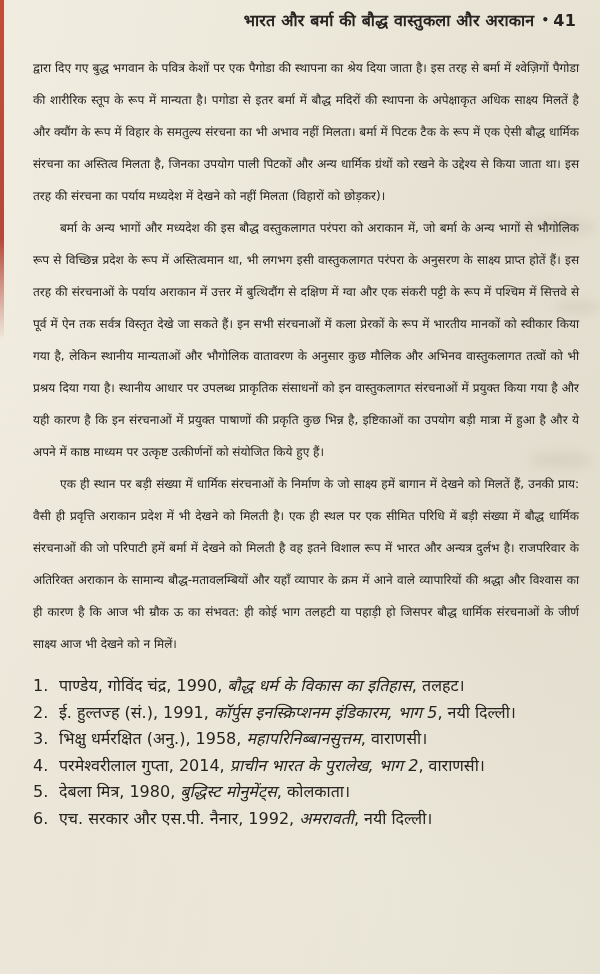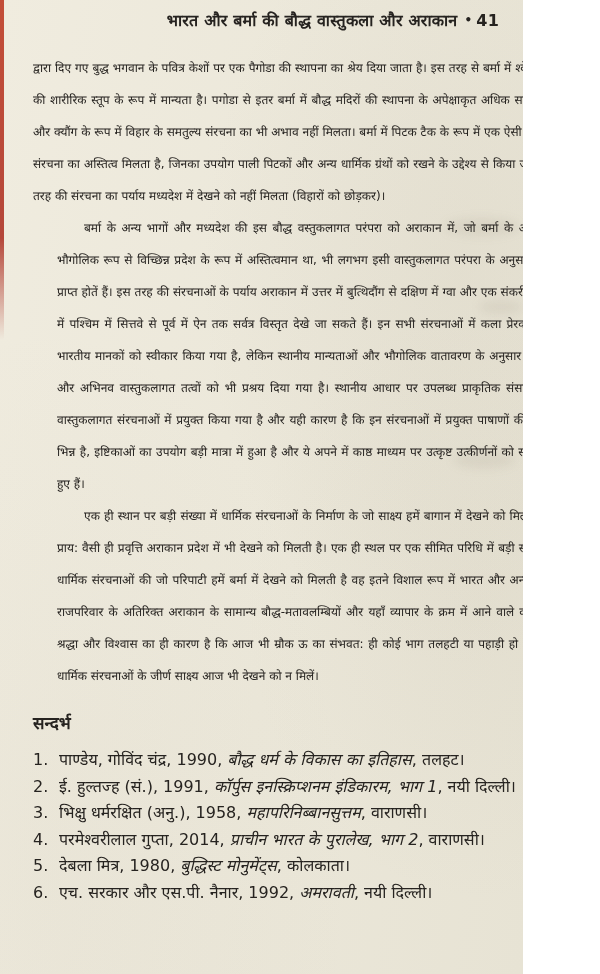--- a/index.html
+++ b/index.html
@@ -1,18 +1,18 @@
 <!DOCTYPE html>
 <html lang="hi"><head>
 <meta charset="utf-8">
 <style>
   html, body { margin: 0; padding: 0; }
   .page {
     position: relative;
-    width: 523px;
+    width: 600px;
     height: 974px;
     overflow: hidden;
     box-sizing: border-box;
     font-family: "DejaVu Sans", sans-serif;
     color: #262320;
     background:
       radial-gradient(ellipse at 88% 28%, rgba(170,160,140,0.10), transparent 40%),
       radial-gradient(ellipse at 92% 62%, rgba(170,160,140,0.08), transparent 35%),
       radial-gradient(ellipse at 10% 90%, rgba(170,160,140,0.06), transparent 45%),
       linear-gradient(100deg, #f0ecdf 0%, #ebe7d9 55%, #e7e3d4 100%);
@@ -52,21 +52,21 @@
     left: 33px;
     top: 52px;
     width: 546px;
   }
   .body-para {
     margin: 0;
     font-size: 12px;
     line-height: 32px;
     text-align: justify;
   }
-  .body-para.indent { text-indent: 27px; margin-left: 24px; }
+  .body-para.indent { text-indent: 27px; }
   .refs-heading {
     margin: 19px 0 0 0;
     font-size: 17px;
     font-weight: bold;
   }
   .refs-list { margin-top: 13px; }
   .ref-row {
     display: flex;
     align-items: flex-start;
     font-size: 16px;
@@ -87,30 +87,29 @@
 
   <div class="running-head">
     <span>भारत और बर्मा की बौद्ध वास्तुकला और अराकान</span><span class="dot">•</span><span>41</span>
   </div>
 
   <div class="content">
     <p class="body-para">द्वारा दिए गए बुद्ध भगवान के पवित्र केशों पर एक पैगोडा की स्थापना का श्रेय दिया जाता है। इस तरह से बर्मा में श्वेज़िगों पैगोडा की शारीरिक स्तूप के रूप में मान्यता है। पगोडा से इतर बर्मा में बौद्ध मदिरों की स्थापना के अपेक्षाकृत अधिक साक्ष्य मिलतें है और क्यौंग के रूप में विहार के समतुल्य संरचना का भी अभाव नहीं मिलता। बर्मा में पिटक टैक के रूप में एक ऐसी बौद्ध धार्मिक संरचना का अस्तित्व मिलता है, जिनका उपयोग पाली पिटकों और अन्य धार्मिक ग्रंथों को रखने के उद्देश्य से किया जाता था। इस तरह की संरचना का पर्याय मध्यदेश में देखने को नहीं मिलता (विहारों को छोड़कर)।</p>
     <p class="body-para indent">बर्मा के अन्य भागों और मध्यदेश की इस बौद्ध वस्तुकलागत परंपरा को अराकान में, जो बर्मा के अन्य भागों से भौगोलिक रूप से विच्छिन्न प्रदेश के रूप में अस्तित्वमान था, भी लगभग इसी वास्तुकलागत परंपरा के अनुसरण के साक्ष्य प्राप्त होतें हैं। इस तरह की संरचनाओं के पर्याय अराकान में उत्तर में बुत्थिदौंग से दक्षिण में ग्वा और एक संकरी पट्टी के रूप में पश्चिम में सित्तवे से पूर्व में ऐन तक सर्वत्र विस्तृत देखे जा सकते हैं। इन सभी संरचनाओं में कला प्रेरकों के रूप में भारतीय मानकों को स्वीकार किया गया है, लेकिन स्थानीय मान्यताओं और भौगोलिक वातावरण के अनुसार कुछ मौलिक और अभिनव वास्तुकलागत तत्वों को भी प्रश्रय दिया गया है। स्थानीय आधार पर उपलब्ध प्राकृतिक संसाधनों को इन वास्तुकलागत संरचनाओं में प्रयुक्त किया गया है और यही कारण है कि इन संरचनाओं में प्रयुक्त पाषाणों की प्रकृति कुछ भिन्न है, इष्टिकाओं का उपयोग बड़ी मात्रा में हुआ है और ये अपने में काष्ठ माध्यम पर उत्कृष्ट उत्कीर्णनों को संयोजित किये हुए हैं।</p>
     <p class="body-para indent">एक ही स्थान पर बड़ी संख्या में धार्मिक संरचनाओं के निर्माण के जो साक्ष्य हमें बागान में देखने को मिलतें हैं, उनकी प्राय: वैसी ही प्रवृत्ति अराकान प्रदेश में भी देखने को मिलती है। एक ही स्थल पर एक सीमित परिधि में बड़ी संख्या में बौद्ध धार्मिक संरचनाओं की जो परिपाटी हमें बर्मा में देखने को मिलती है वह इतने विशाल रूप में भारत और अन्यत्र दुर्लभ है। राजपरिवार के अतिरिक्त अराकान के सामान्य बौद्ध-मतावलम्बियों और यहाँ व्यापार के क्रम में आने वाले व्यापारियों की श्रद्धा और विश्वास का ही कारण है कि आज भी म्रौक ऊ का संभवत: ही कोई भाग तलहटी या पहाड़ी हो जिसपर बौद्ध धार्मिक संरचनाओं के जीर्ण साक्ष्य आज भी देखने को न मिलें।</p>
 
-    <h2 class="refs-heading">सन्दर्भ</h2>
 
     <div class="refs-list">
       <div class="ref-row">
         <span class="ref-num">1.</span>
         <span class="ref-text"><span>पाण्डेय, गोविंद चंद्र, 1990, </span><em>बौद्ध धर्म के विकास का इतिहास</em><span>, तलहट।</span></span>
       </div>
       <div class="ref-row">
         <span class="ref-num">2.</span>
-        <span class="ref-text"><span>ई. हुल्तज्ह (सं.), 1991, </span><em>कॉर्पुस इनस्क्रिप्शनम इंडिकारम, भाग 1</em><span>, नयी दिल्ली।</span></span>
+        <span class="ref-text"><span>ई. हुल्तज्ह (सं.), 1991, </span><em>कॉर्पुस इनस्क्रिप्शनम इंडिकारम, भाग 5</em><span>, नयी दिल्ली।</span></span>
       </div>
       <div class="ref-row">
         <span class="ref-num">3.</span>
         <span class="ref-text"><span>भिक्षु धर्मरक्षित (अनु.), 1958, </span><em>महापरिनिब्बानसुत्तम</em><span>, वाराणसी।</span></span>
       </div>
       <div class="ref-row">
         <span class="ref-num">4.</span>
         <span class="ref-text"><span>परमेश्वरीलाल गुप्ता, 2014, </span><em>प्राचीन भारत के पुरालेख, भाग 2</em><span>, वाराणसी।</span></span>
       </div>
       <div class="ref-row">

